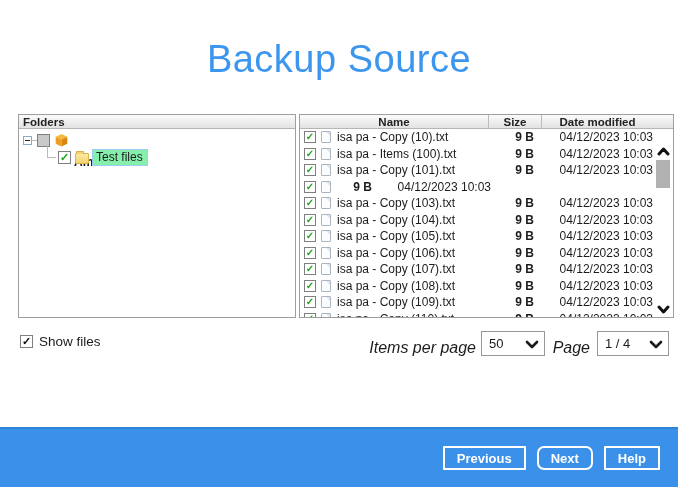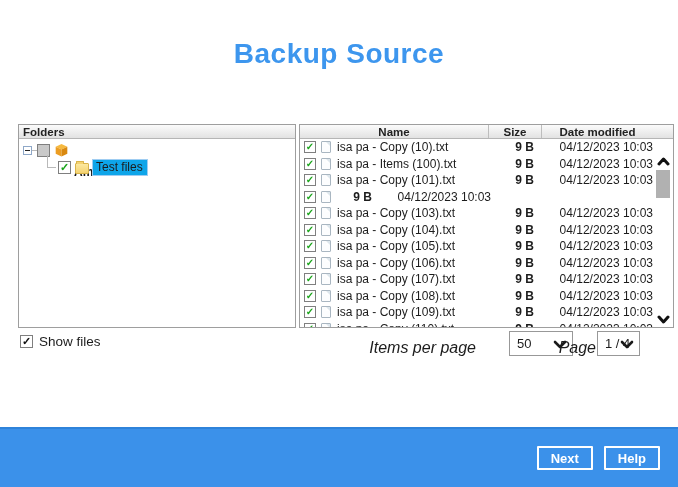--- a/index.html
+++ b/index.html
@@ -10,30 +10,30 @@
     background: #ffffff;
     overflow: hidden;
     color: #1c1c1c;
   }
 
   
   .page-title {
     position: absolute;
     top: 38px; left: 0; width: 100%;
     text-align: center;
-    font-size: 28px;
-    font-weight: 700;
+    font-size: 38px;
+    font-weight: 400;
     letter-spacing: 0.5px;
     color: var(--title-blue, #3d96ee);
   }
 
   
   .panel {
     position: absolute;
-    top: 124px;
+    top: 114px;
     height: 204px;
     border: 1px solid #9e9e9e;
     background: #fff;
     overflow: hidden;
   }
   .folders-panel { left: 18px; width: 278px; }
   .files-panel   { left: 299px; width: 375px; }
 
   .panel-header {
     height: 14px;
@@ -98,21 +98,21 @@
   .folder-glyph::before {
     content: ""; position: absolute; top: -3px; left: 0;
     width: 6px; height: 2px;
     background: #f4d271; border: 1px solid #d9b44a; border-bottom: none;
     border-radius: 1px 1px 0 0;
   }
   .node-label { padding: 0 2px; }
   .node-label.bold { font-weight: bold; color: #1a1a1a; margin-top: 42px; }
   .node-label.selected {
     border: 1px solid #9fcdf2;
-    background: #0ea5e9;
+    background: #86efac;
     padding: 0 4px 1px 3px;
   }
 
   
   .file-rows { position: absolute; top: 14px; left: 0; right: 20px; bottom: 0; overflow: hidden; }
   .file-row { display: flex; align-items: center; height: 16.5px; font-size: 12px; }
   .file-row .checkbox { margin-left: 4px; }
   .file-icon {
     width: 10px; height: 12px; flex: none;
     margin-left: 5px;
@@ -142,32 +142,32 @@
   .sb-down { position: absolute; bottom: 3px; left: 0; right: 0; }
 
   
   .show-files {
     position: absolute; left: 20px; top: 334px;
     display: flex; align-items: center; gap: 6px;
     font-size: 13.5px;
   }
   .ctl-label { position: absolute; top: 339px; font-size: 16px; white-space: nowrap; font-style: italic; }
   .ipp-label { right: 202px; }
-  .pg-label  { right: 82px; }
+  .pg-label  { right: 88px; }
   .dropdown {
     position: absolute; top: 331px; height: 25px;
     border: 1px solid #989898;
     background: #fff;
     display: flex; align-items: center;
     font-size: 13px;
     padding-left: 7px;
     cursor: pointer;
   }
-  .ipp-select { left: 481px; width: 64px; margin-left: 28px; }
-  .pg-select  { left: 597px; width: 43px; }
+  .ipp-select { left: 481px; width: 64px; }
+  .pg-select  { left: 597px; width: 72px; }
   .dd-chevron { position: absolute; right: 5px; top: 8px; display: flex; }
 
   
   .footer {
     position: absolute; left: 0; bottom: 0; width: 100%; height: 60px;
     background: var(--footer-blue, #3b91ea);
     border-top: 2px solid #2e83da;
   }
   .footer-buttons {
     position: absolute; right: 18px; top: 17px;
@@ -181,21 +181,21 @@
     border-radius: 1px;
     color: #ffffff;
     font-family: "Liberation Sans", sans-serif;
     font-size: 13px;
     font-weight: bold;
     display: flex; align-items: center; justify-content: center;
     cursor: pointer;
     white-space: nowrap;
   }
   .btn-previous { min-width: 80px; }
-  .btn-next     { min-width: 46px; }
+  .btn-next     { min-width: 46px; border-radius: 7px; }
   .btn-cancel   { min-width: 58px; }
   .btn-help     { min-width: 54px; }
 </style>
 </head>
 <body>
 
 <div class="page-title">Backup Source</div>
 
 <div class="panel folders-panel">
   <div class="panel-header">
@@ -366,16 +366,17 @@
   <span>1 / 4</span>
   <span class="dd-chevron">
     <svg width="14" height="9" viewBox="0 0 14 9">
         <polyline points="2,2 7,7 12,2" fill="none" stroke="#1a1a1a" stroke-width="2.6" stroke-linecap="round" stroke-linejoin="round"></polyline>
       </svg>
   </span>
 </div>
 
 <div class="footer">
   <div class="footer-buttons">
+    <button class="footer-btn btn-previous">Previous</button>
     <button class="footer-btn btn-next">Next</button>
     <button class="footer-btn btn-help">Help</button>
   </div>
 </div>
 
 </body></html>

